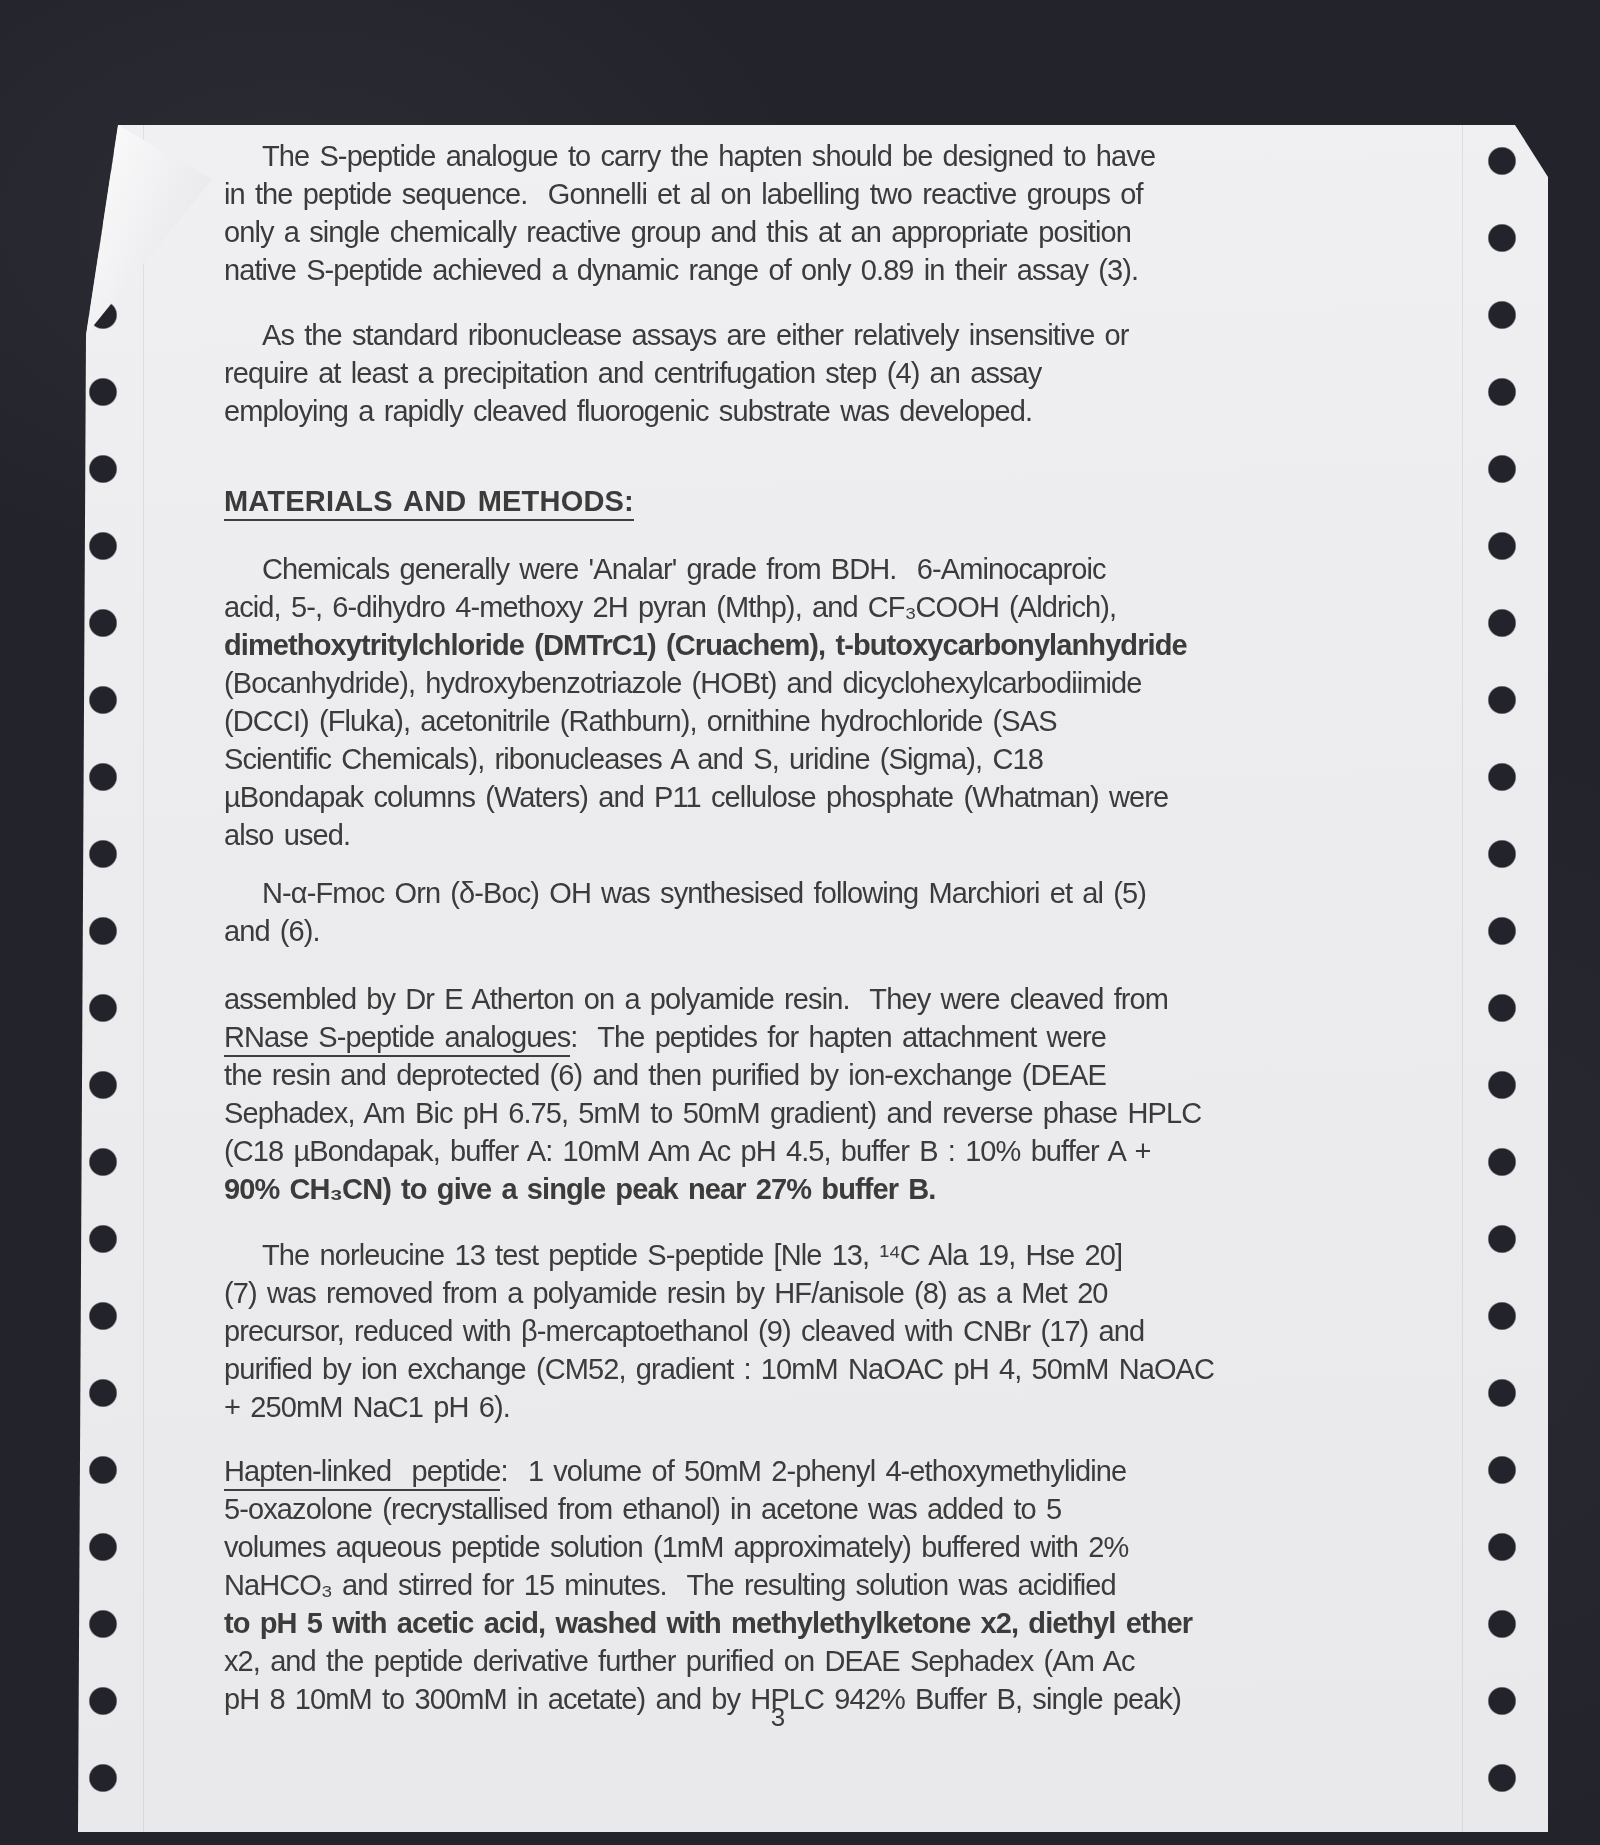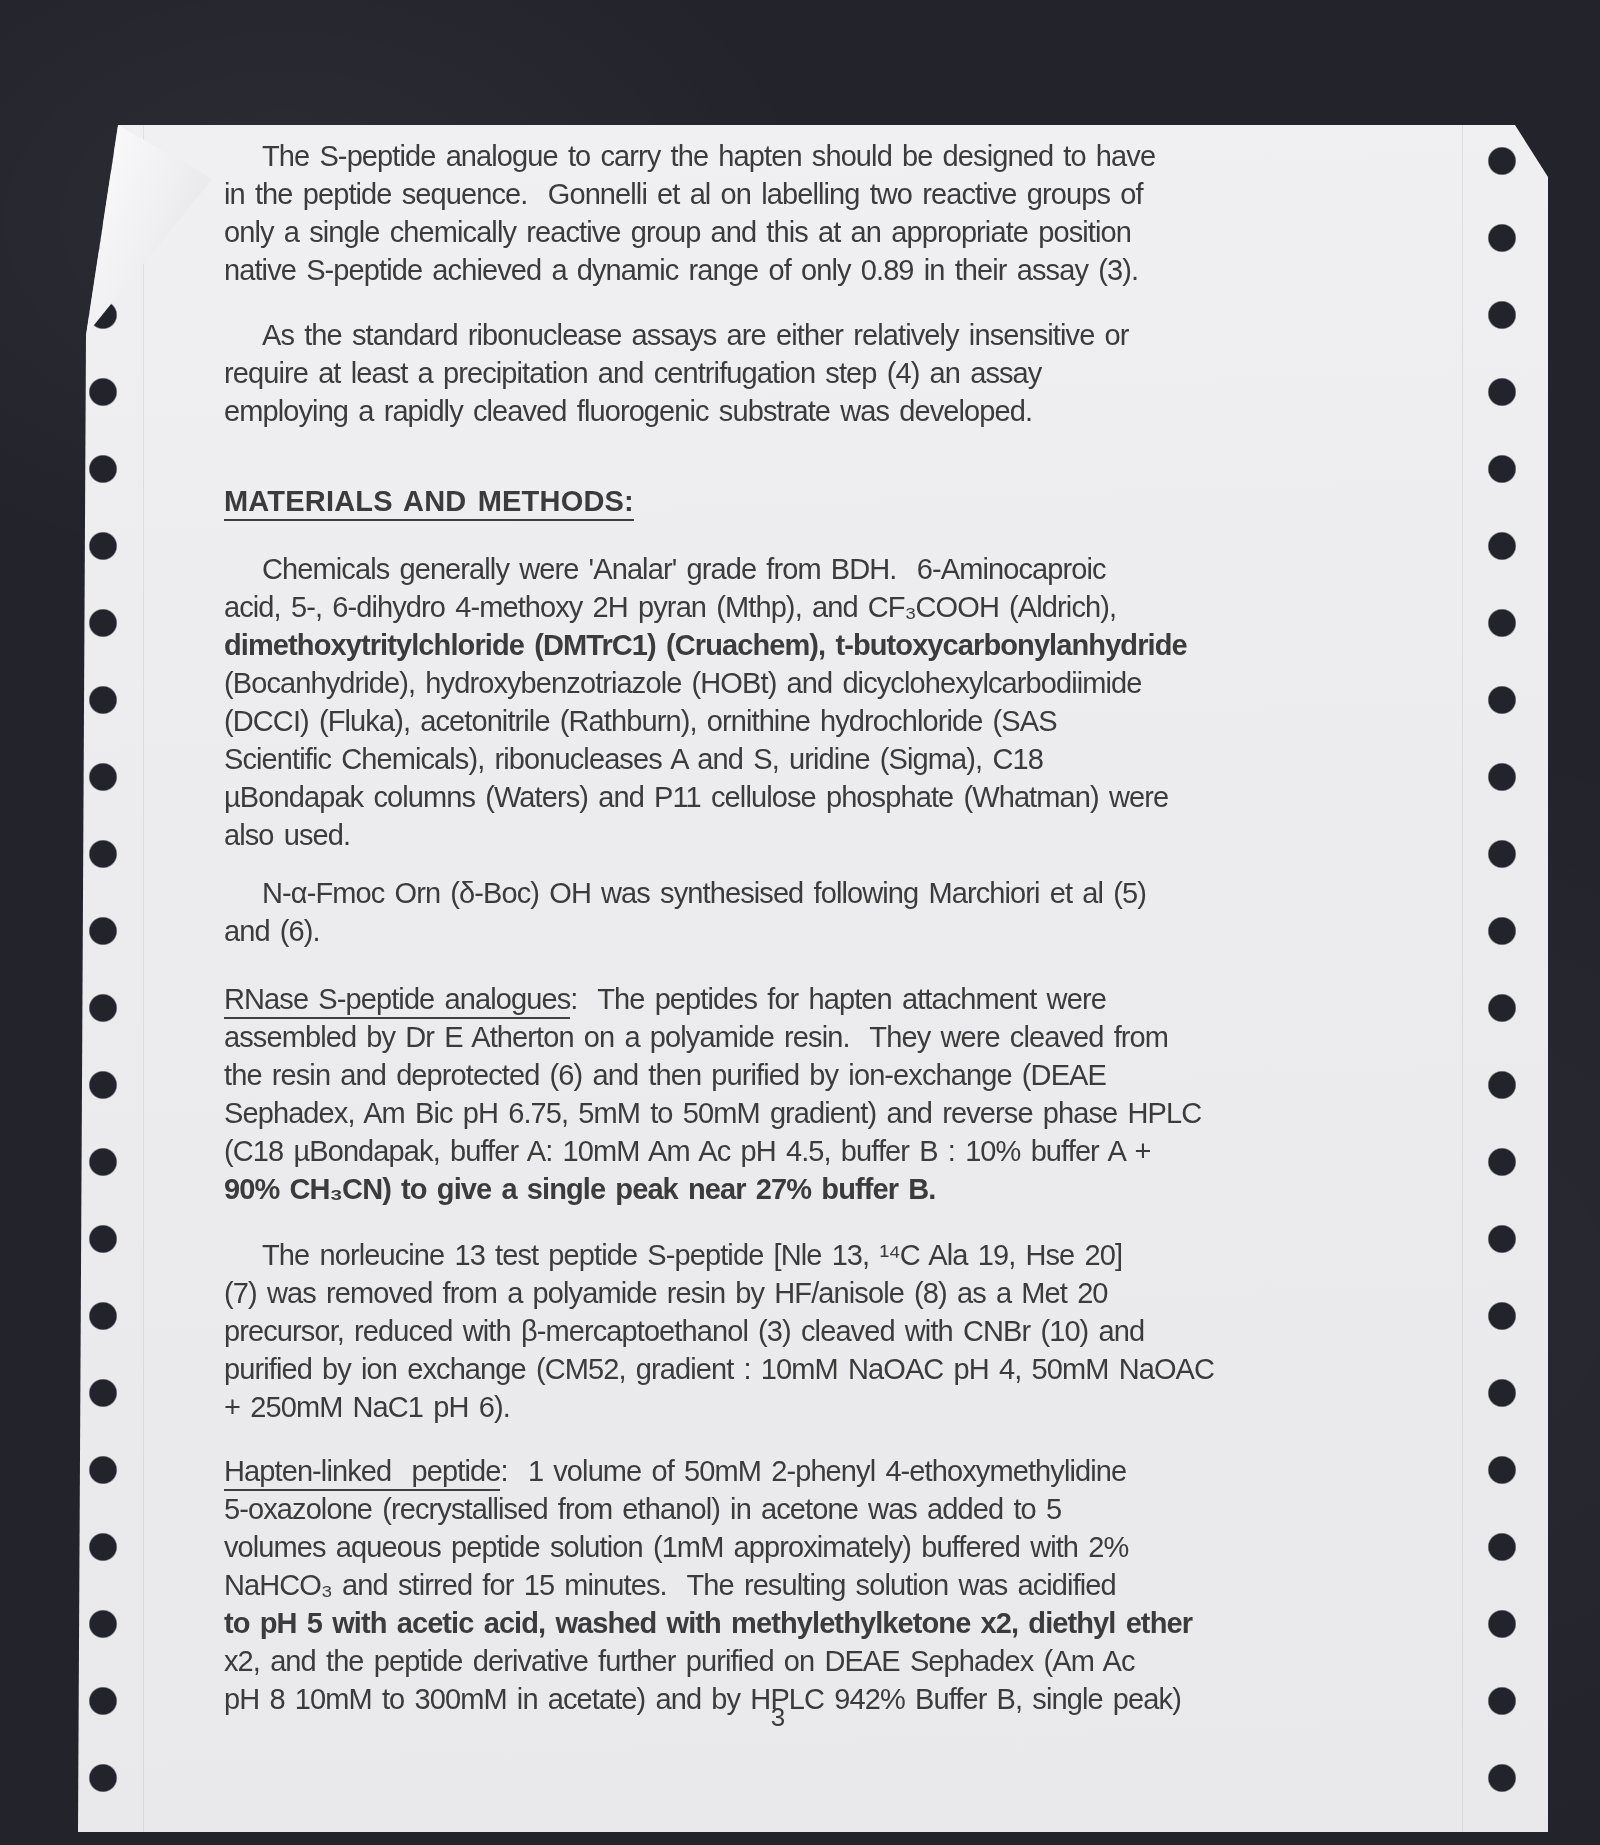--- a/index.html
+++ b/index.html
@@ -86,32 +86,32 @@
       <div class="ln">µBondapak columns (Waters) and P11 cellulose phosphate (Whatman) were</div>
       <div class="ln">also used.</div>
     </div>
 
     <div class="txt" style="top:749px">
       <div class="ln ind">N-α-Fmoc Orn (δ-Boc) OH was synthesised following Marchiori et al (5)</div>
       <div class="ln">and (6).</div>
     </div>
 
     <div class="txt" style="top:855px">
+      <div class="ln">assembled by Dr E Atherton on a polyamide resin.  They were cleaved from</div>
       <div class="ln"><span class="u">RNase S-peptide analogues</span><span>:  The peptides for hapten attachment were</span></div>
-      <div class="ln">assembled by Dr E Atherton on a polyamide resin.  They were cleaved from</div>
       <div class="ln">the resin and deprotected (6) and then purified by ion-exchange (DEAE</div>
       <div class="ln">Sephadex, Am Bic pH 6.75, 5mM to 50mM gradient) and reverse phase HPLC</div>
       <div class="ln">(C18 µBondapak, buffer A: 10mM Am Ac pH 4.5, buffer B : 10% buffer A +</div>
       <div class="ln gb">90% CH₃CN) to give a single peak near 27% buffer B.</div>
     </div>
 
     <div class="txt" style="top:1111px">
       <div class="ln ind">The norleucine 13 test peptide S-peptide [Nle 13, ¹⁴C Ala 19, Hse 20]</div>
       <div class="ln">(7) was removed from a polyamide resin by HF/anisole (8) as a Met 20</div>
-      <div class="ln">precursor, reduced with β-mercaptoethanol (3) cleaved with CNBr (10) and</div>
+      <div class="ln">precursor, reduced with β-mercaptoethanol (9) cleaved with CNBr (17) and</div>
       <div class="ln">purified by ion exchange (CM52, gradient : 10mM NaOAC pH 4, 50mM NaOAC</div>
       <div class="ln">+ 250mM NaC1 pH 6).</div>
     </div>
 
     <div class="txt" style="top:1327px">
       <div class="ln"><span class="u">Hapten-linked  peptide</span><span>:  1 volume of 50mM 2-phenyl 4-ethoxymethylidine</span></div>
       <div class="ln">5-oxazolone (recrystallised from ethanol) in acetone was added to 5</div>
       <div class="ln">volumes aqueous peptide solution (1mM approximately) buffered with 2%</div>
       <div class="ln">NaHCO₃ and stirred for 15 minutes.  The resulting solution was acidified</div>
       <div class="ln gb">to pH 5 with acetic acid, washed with methylethylketone x2, diethyl ether</div>

